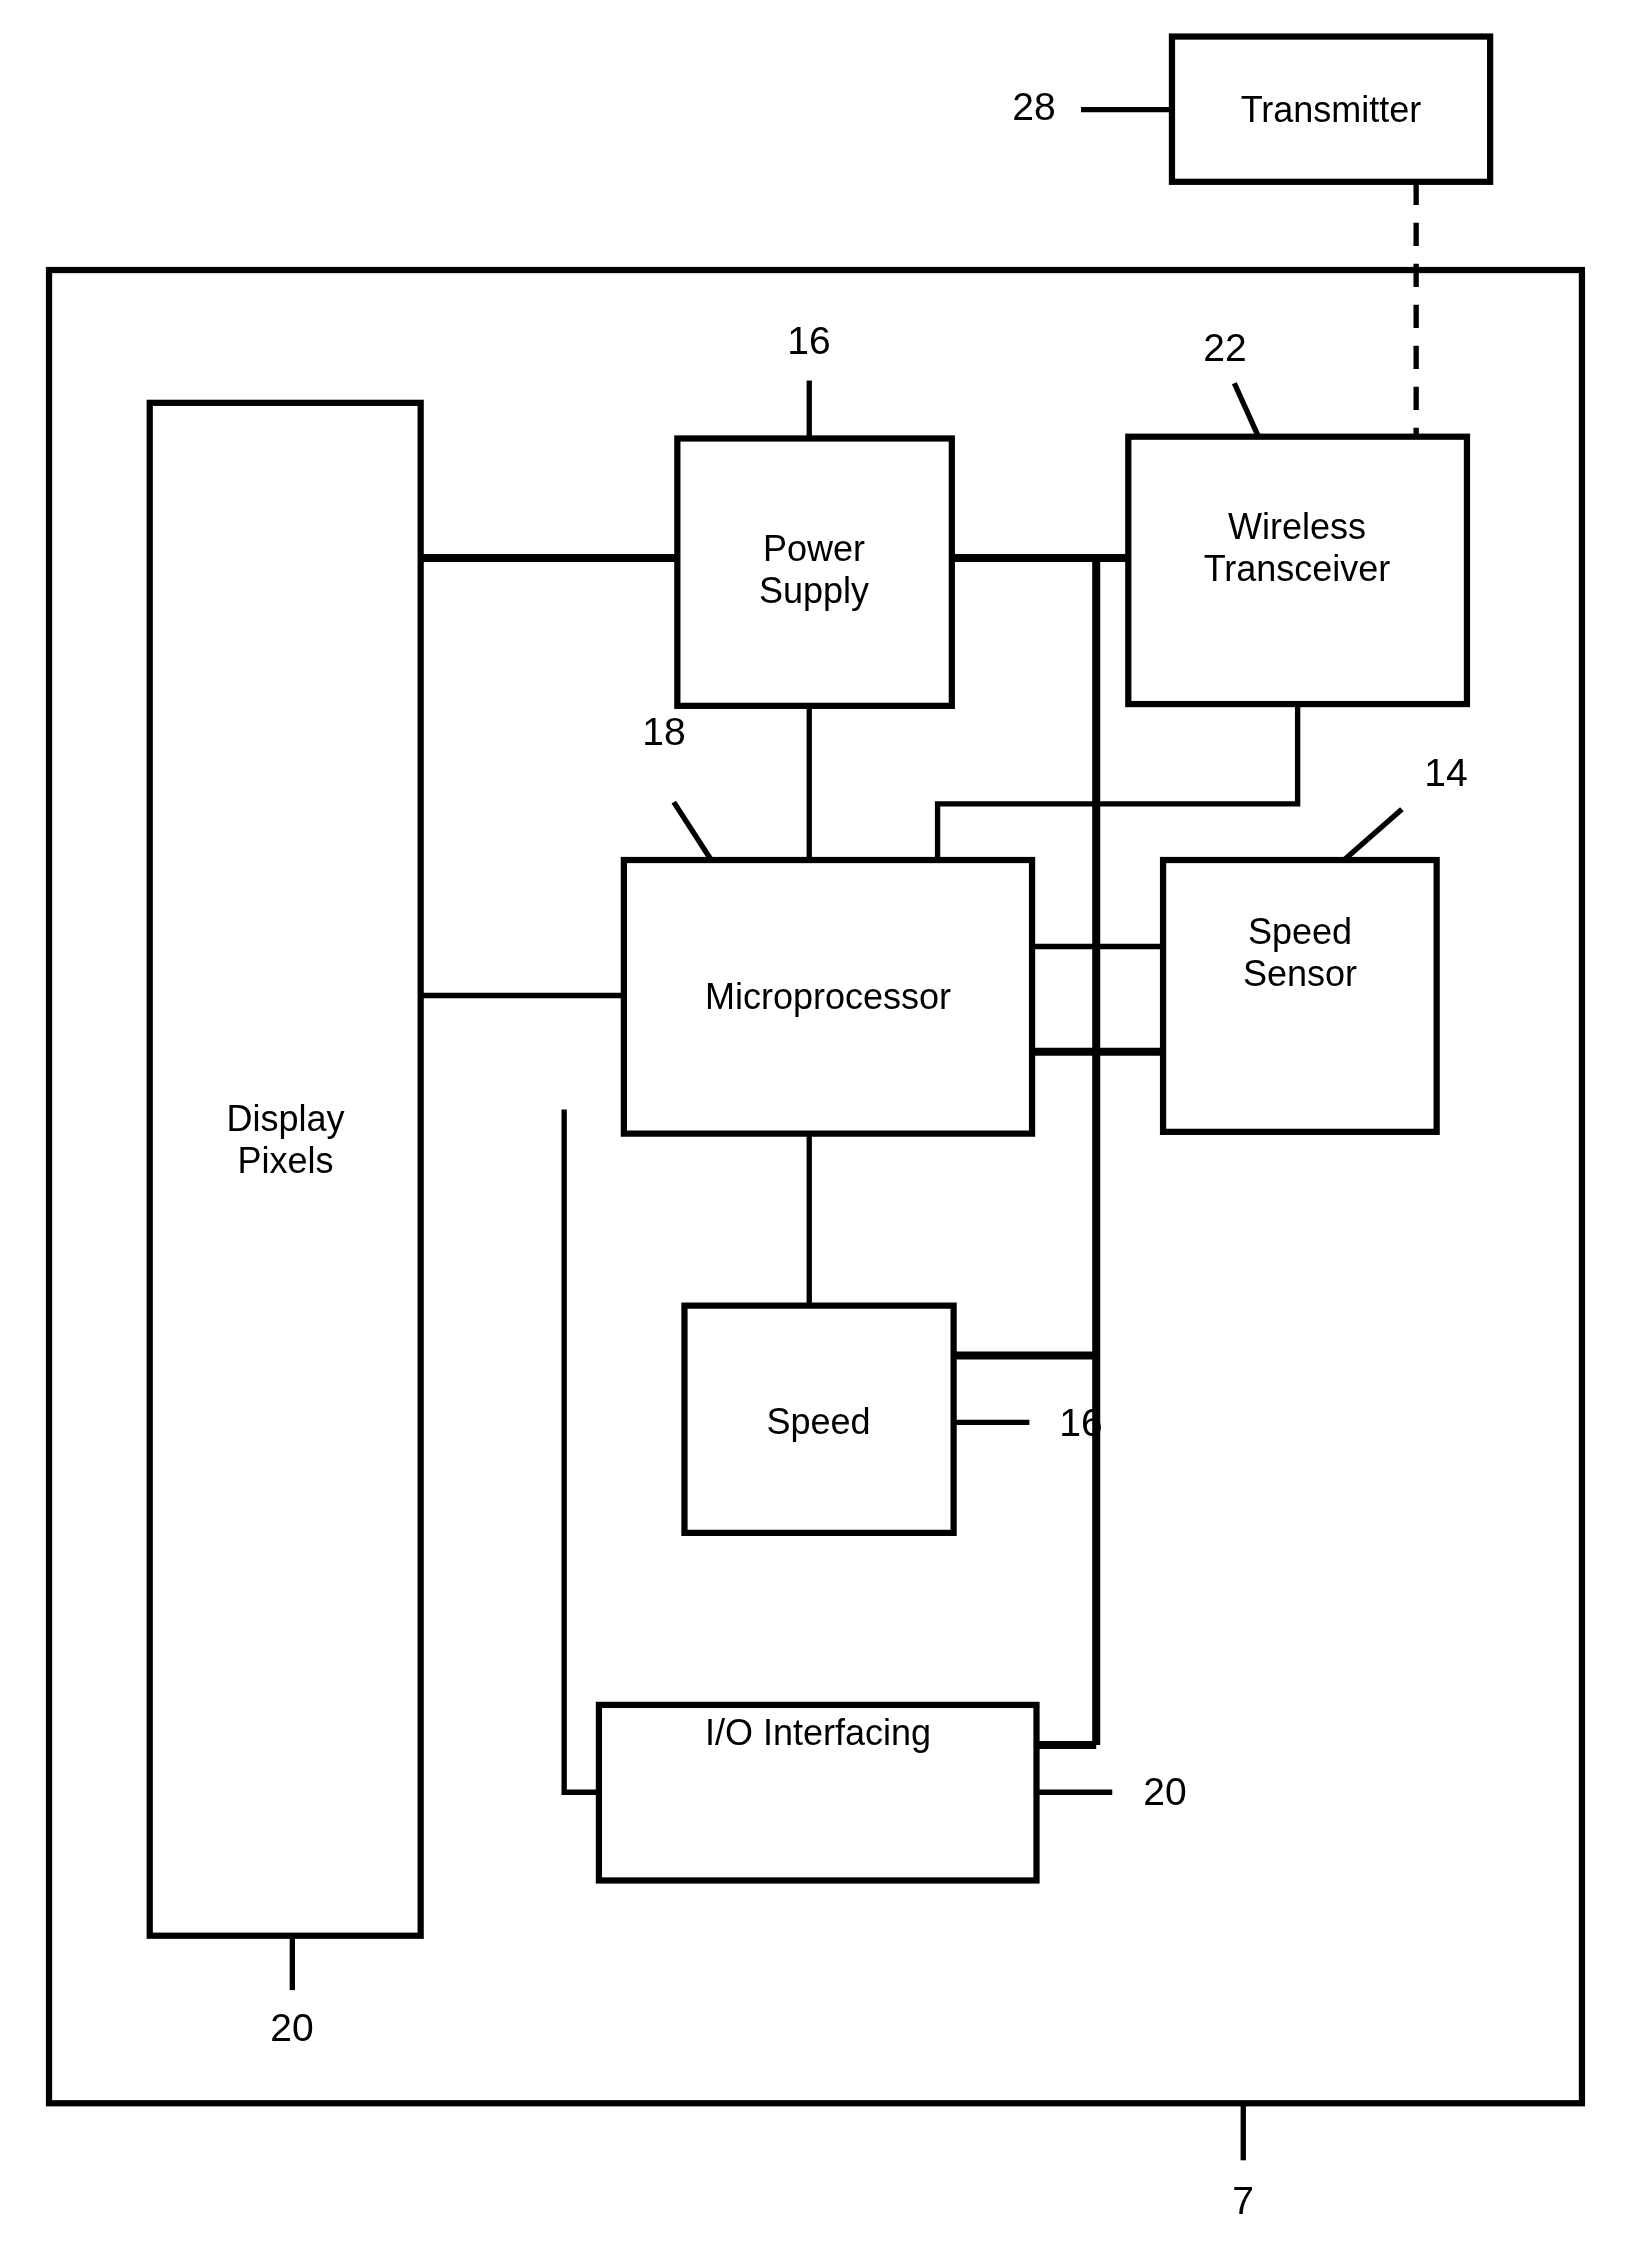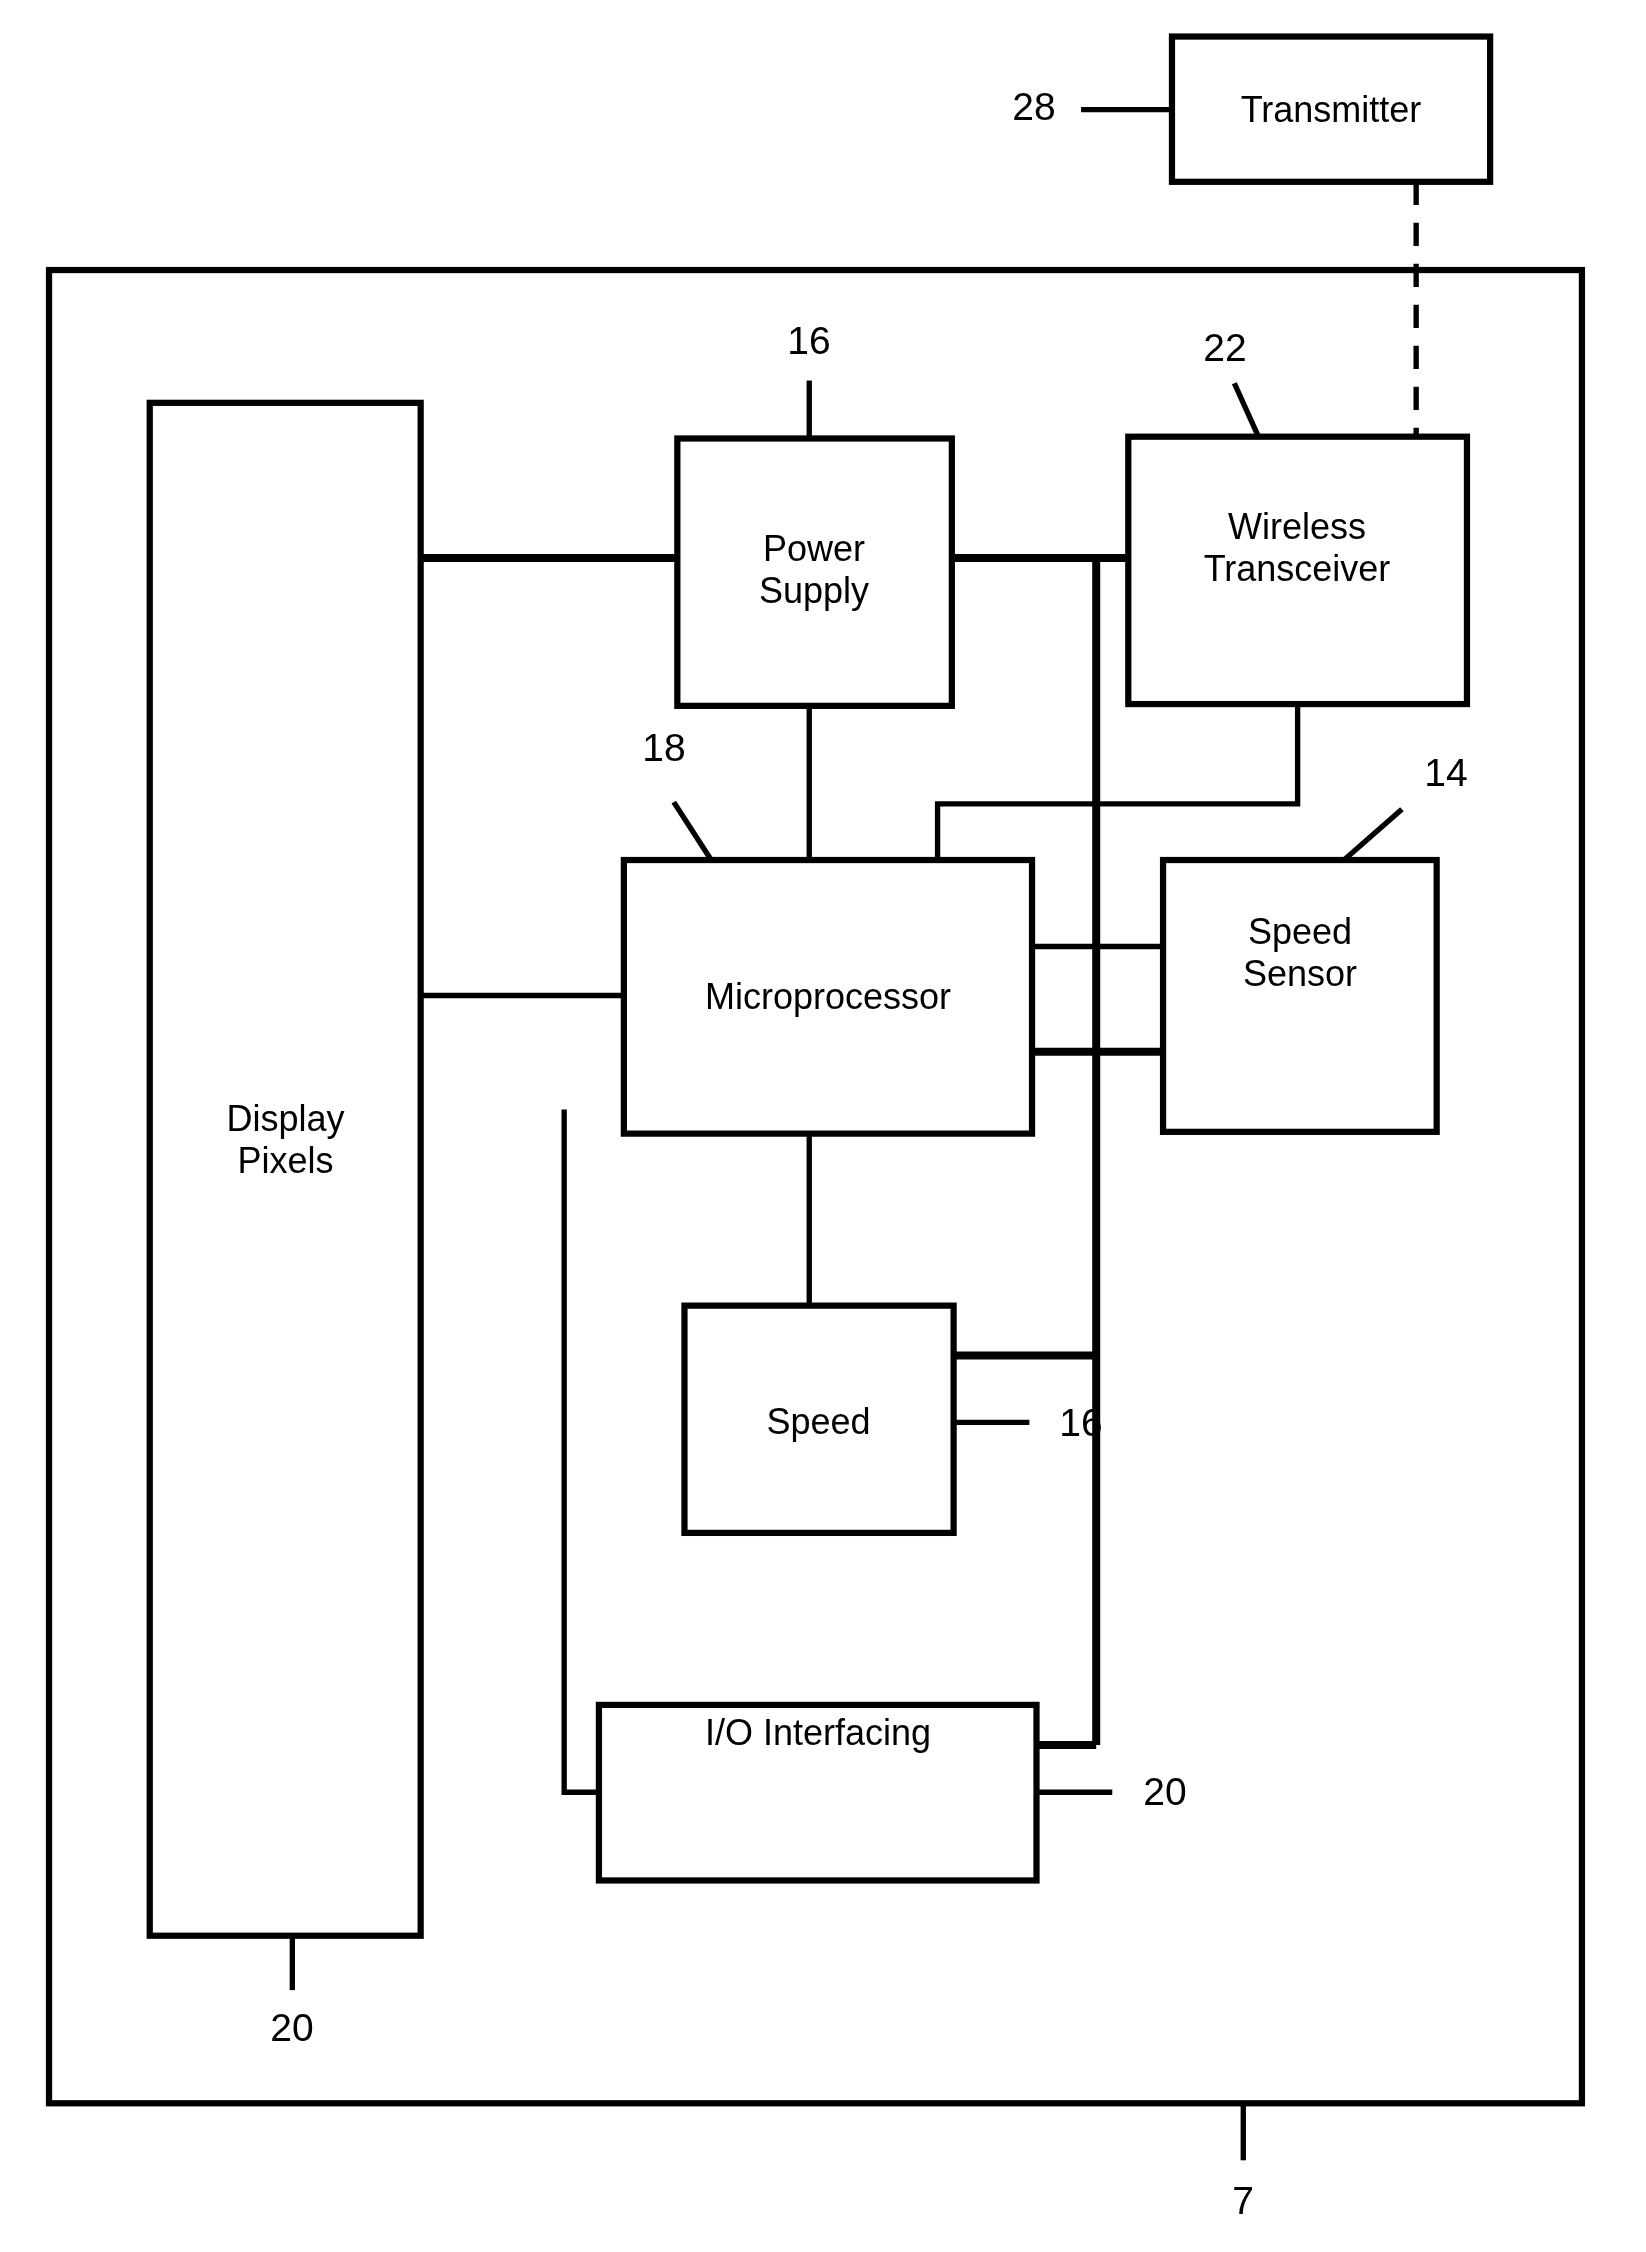--- a/index.html
+++ b/index.html
@@ -133,21 +133,21 @@
   <div class="blk-label" style="left:684px; top:1401px; width:269px;">Speed</div>
 
   <div class="blk-label" style="left:599px; top:1712px; width:438px;">I/O Interfacing</div>
 
   <div class="ref-num" style="left:994px; top:87px; width:80px;">28</div>
 
   <div class="ref-num" style="left:769px; top:321px; width:80px;">16</div>
 
   <div class="ref-num" style="left:1185px; top:328px; width:80px;">22</div>
 
-  <div class="ref-num" style="left:624px; top:728px; width:80px;">18</div>
+  <div class="ref-num" style="left:624px; top:712px; width:80px;">18</div>
 
   <div class="ref-num" style="left:1406px; top:753px; width:80px;">14</div>
 
   <div class="ref-num" style="left:1041px; top:1403px; width:80px;">16</div>
 
   <div class="ref-num" style="left:1125px; top:1772px; width:80px;">20</div>
 
   <div class="ref-num" style="left:252px; top:2008px; width:80px;">20</div>
 
   <div class="ref-num" style="left:1203px; top:2181px; width:80px;">7</div>

